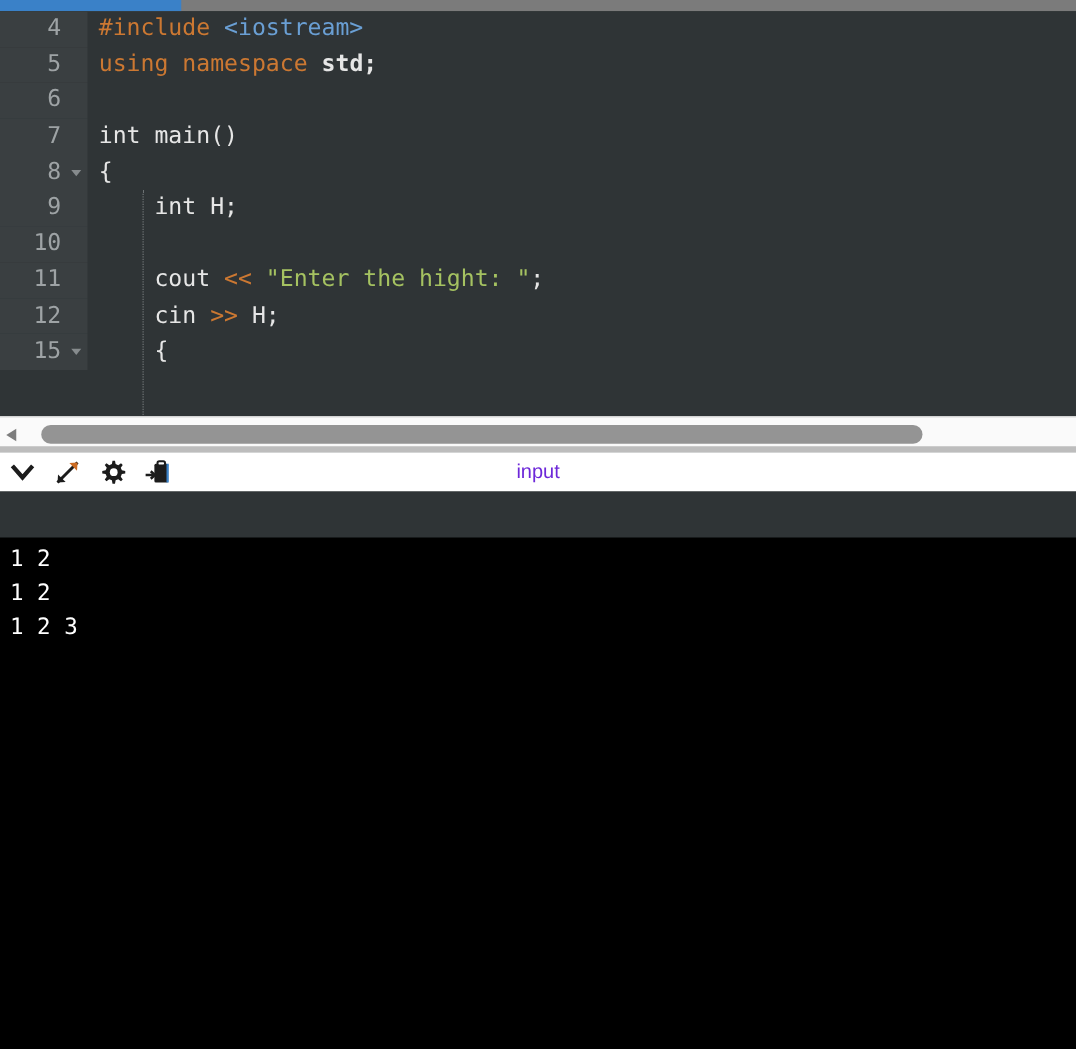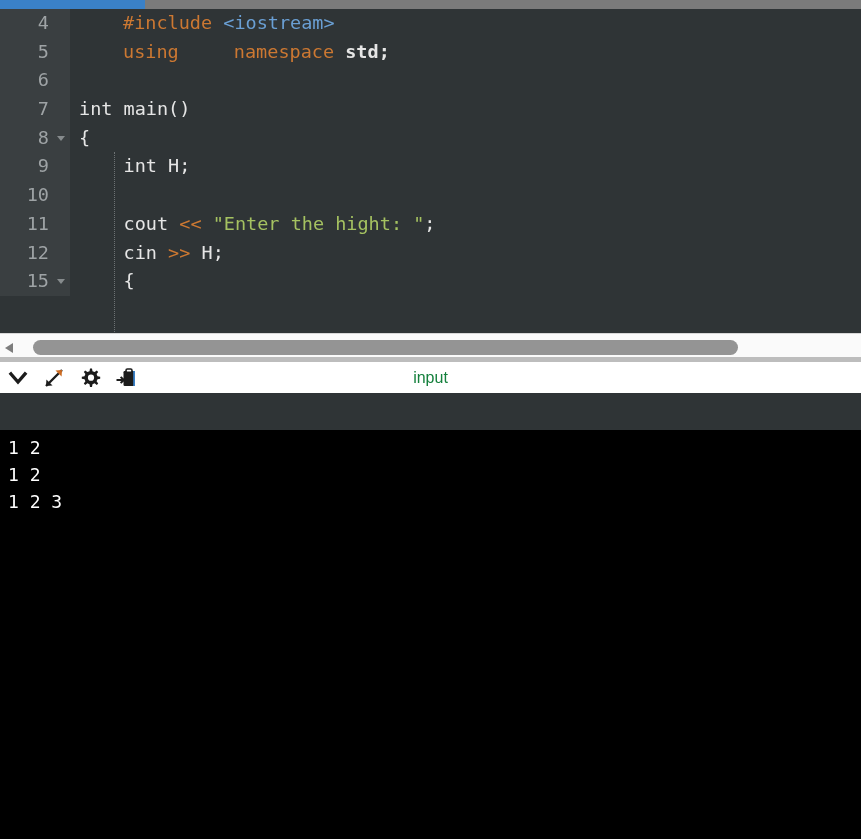--- a/index.html
+++ b/index.html
@@ -91,21 +91,21 @@
 
   
   .guides { position: absolute; left: 70px; top: 0; bottom: 0; right: 0; z-index: 0; pointer-events: none; }
   .guide {
     position: absolute;
     width: 1px;
     border-left: 1px dotted #6d7274;
   }
 
   
-  .kw   { color: #cc7832; margin-left: 44px; }
+  .kw   { color: #cc7832; }
   .str  { color: #a5c261; }
   .num  { color: #6897bb; }
   .inc  { color: #6a9fd4; }
   .op   { color: #cc7832; }
   .pln  { color: #e6e6e6; }
   .bold { font-weight: bold; }
 
   
   .bottom-scroll {
     position: relative;
@@ -152,21 +152,21 @@
     justify-content: center;
     flex: 0 0 36px;
   }
   .tb-icon svg { display: block; }
   .tb-title {
     position: absolute;
     left: 0; right: 0;
     text-align: center;
     font-family: "Liberation Sans", sans-serif;
     font-size: 16px;
-    color: #15803d;
+    color: #6d28d9;
     pointer-events: none;
   }
 
   
   .console {
     flex: 1 1 auto;
     background: #000000;
     color: #ffffff;
     font-family: "DejaVu Sans Mono", monospace;
     font-size: 18px;

